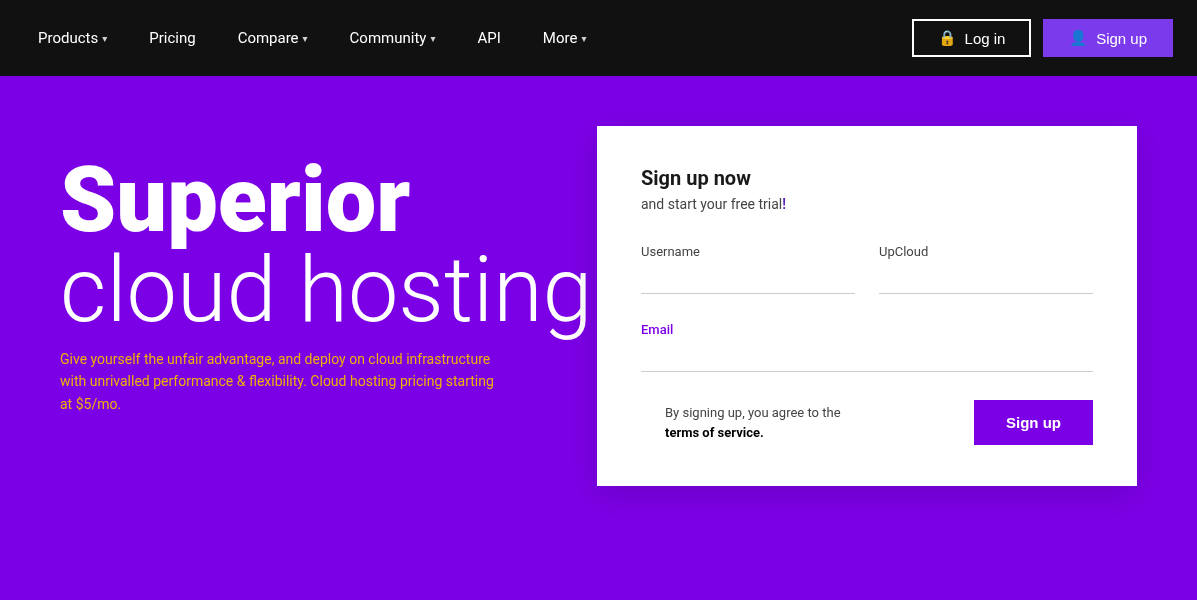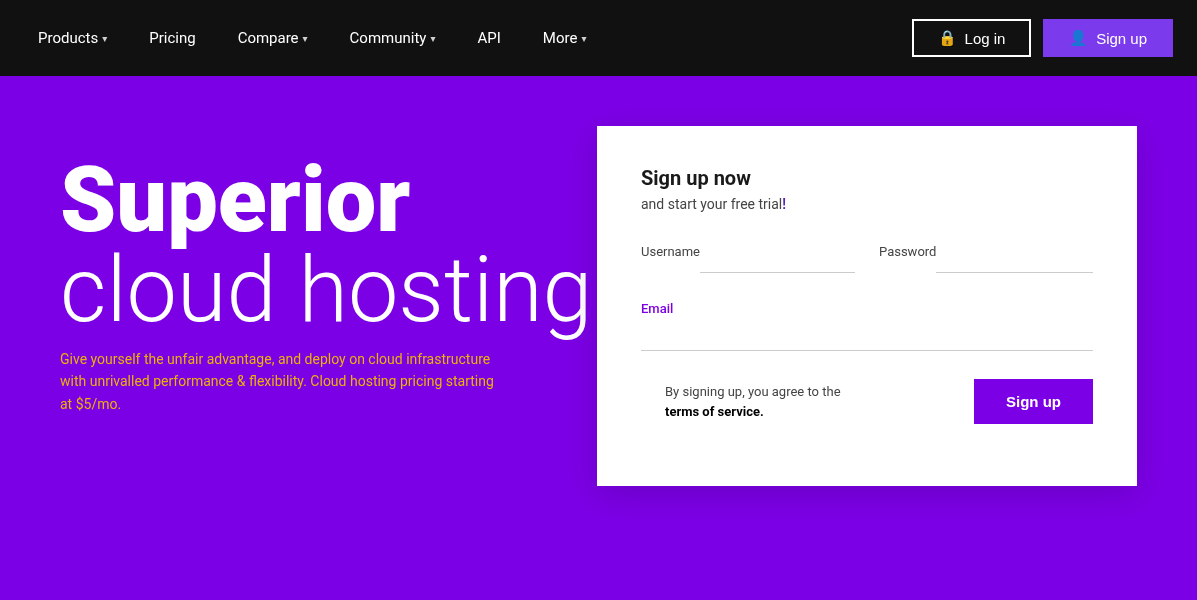--- a/index.html
+++ b/index.html
@@ -172,20 +172,21 @@
 
     .form-row {
       display: flex;
       gap: 24px;
       margin-bottom: 28px;
     }
 
     .form-field {
       flex: 1;
       display: flex;
+      flex-direction: column;
     }
 
     .form-field label {
       font-size: 13px;
       color: #444;
       margin-bottom: 6px;
     }
 
     .form-field input {
       border: none;
@@ -304,21 +305,21 @@
     <p class="signup-card-subtitle">
       <span>and start your free trial</span><em>!</em>
     </p>
 
     <div class="form-row">
       <div class="form-field">
         <label>Username</label>
         <input type="text" style="">
       </div>
       <div class="form-field">
-        <label>Password</label>
+        <label>UpCloud</label>
         <input type="password" style="">
       </div>
     </div>
 
     <div class="form-field-full">
       <label>Email</label>
       <input type="email" style="">
     </div>
 
     <div class="signup-terms-row">

